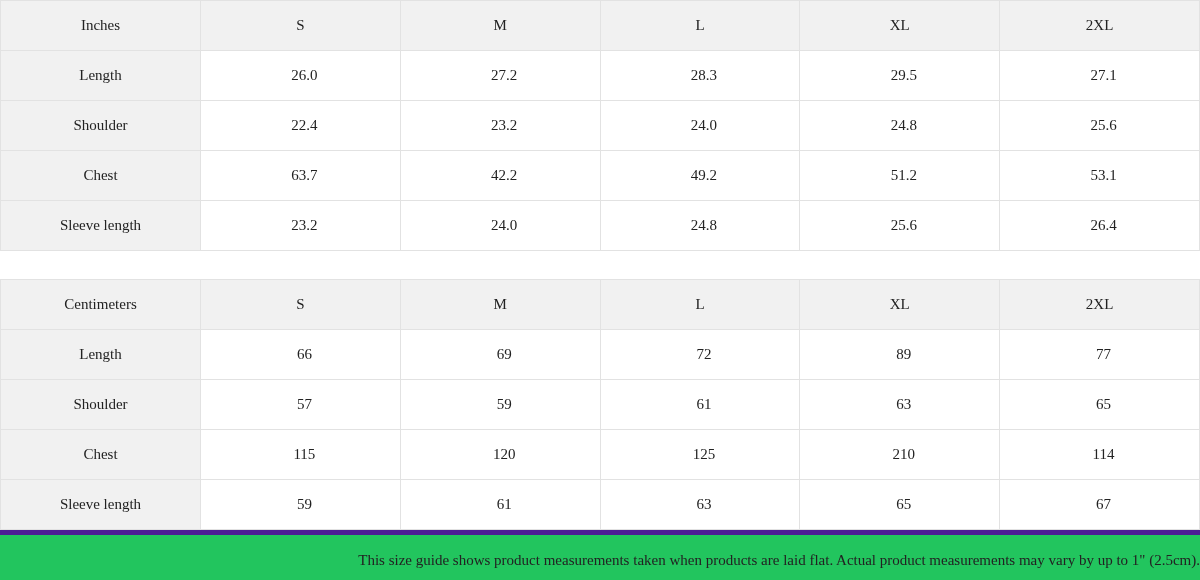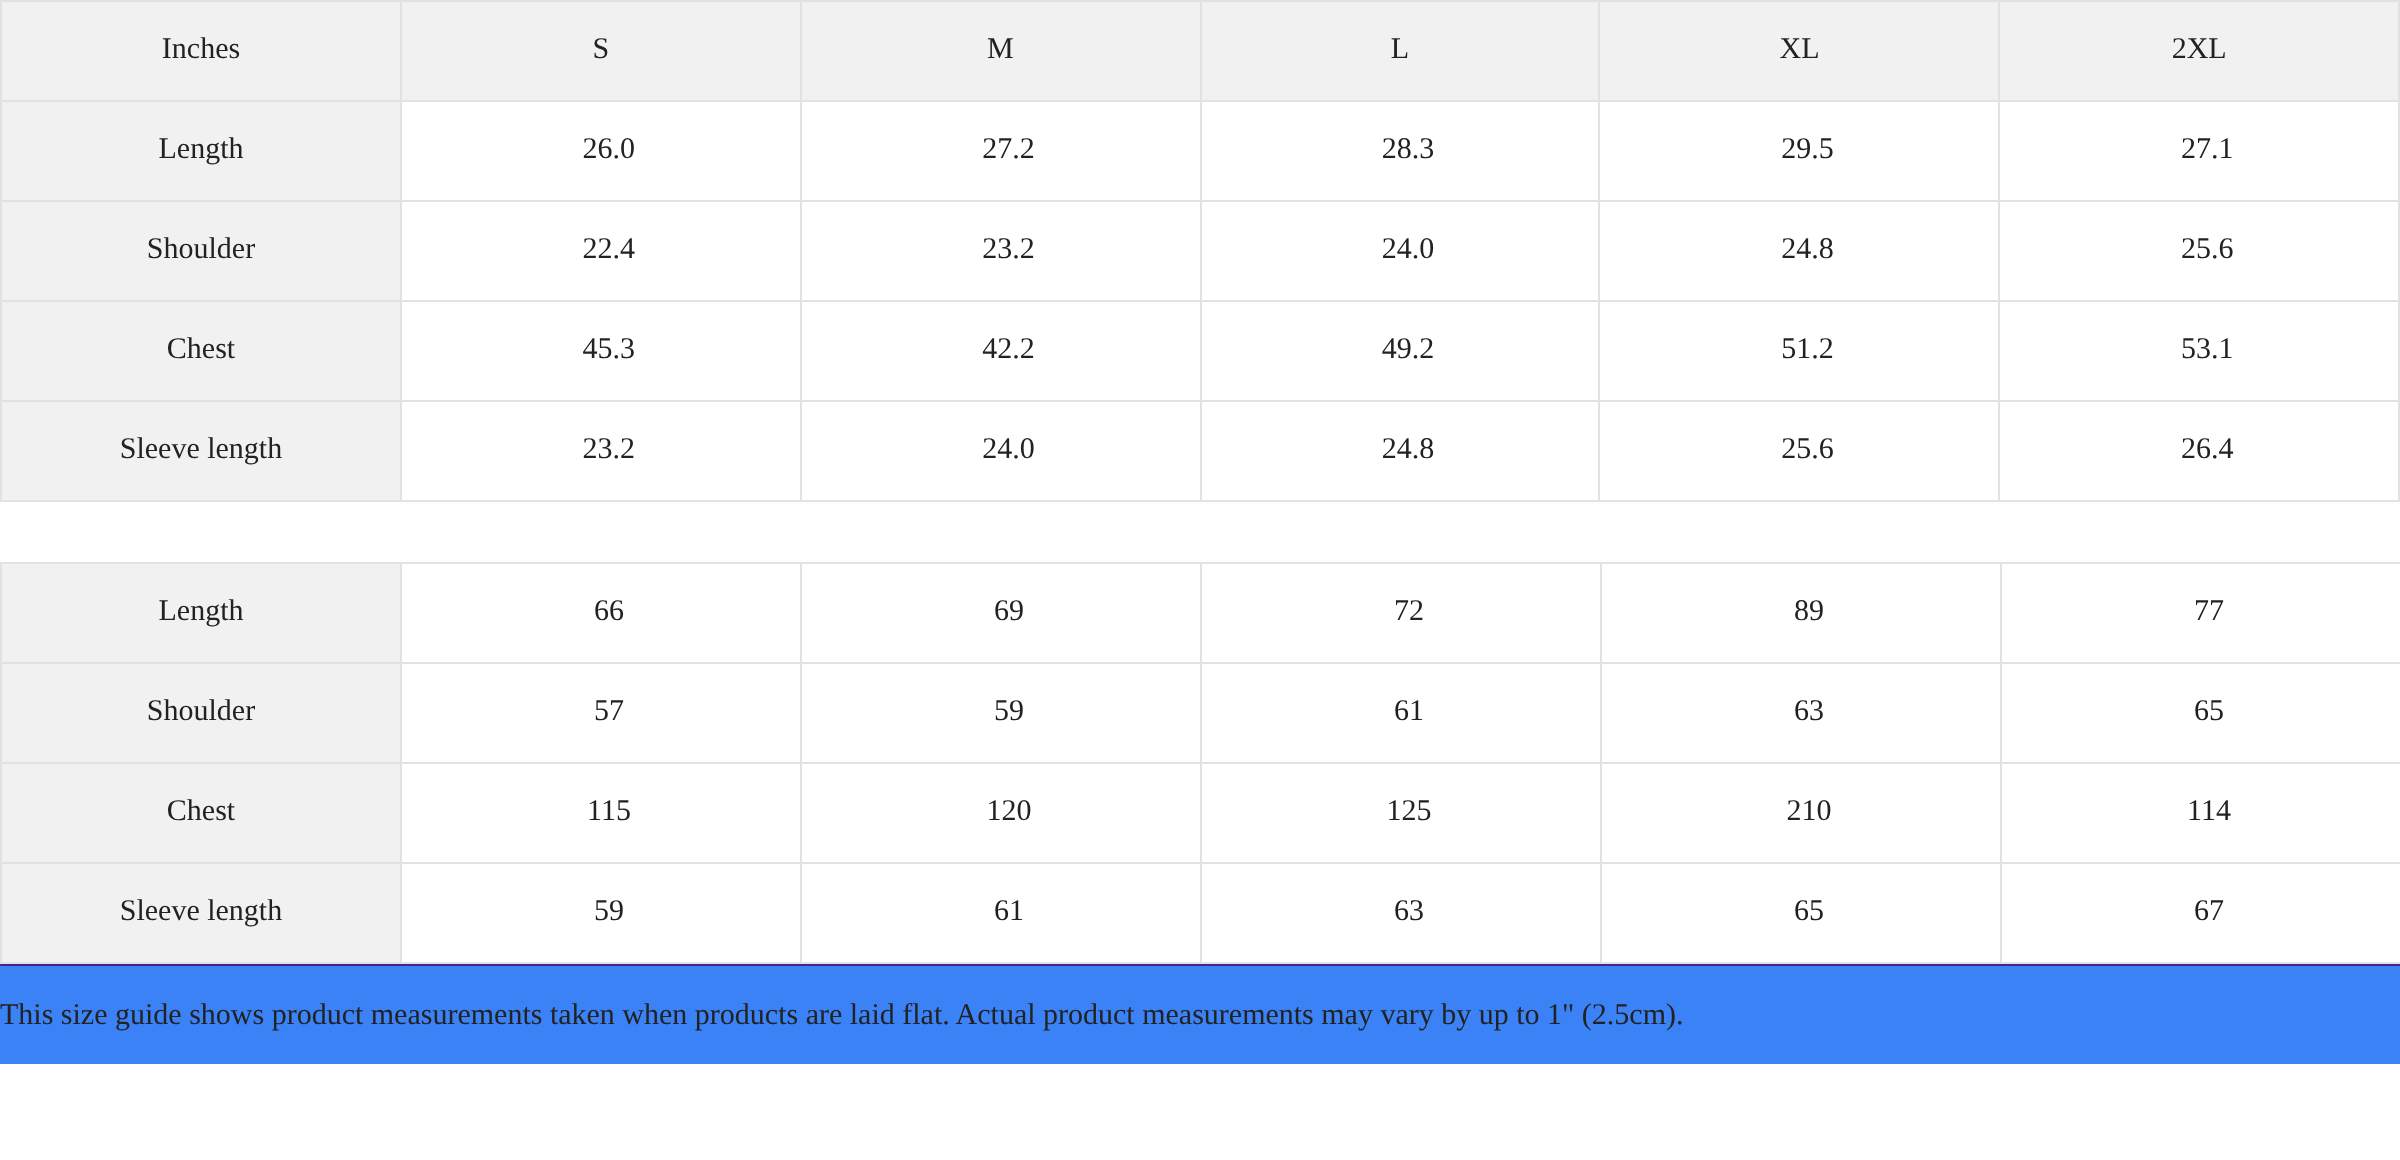--- a/index.html
+++ b/index.html
@@ -54,24 +54,24 @@
     height: 30px;
     width: 1200px;
     background: #ffffff;
     border-left: 1px solid #ffffff;
   }
   .note {
     width: 1200px;
     box-sizing: border-box;
     height: 50px;
     line-height: 50px;
-    text-align: left;
+    text-align: right;
     font-size: 15px;
-    background: #3b82f6;
-    border-top: 1px solid #4c1d95;
+    background: #22c55e;
+    border-top: 5px solid #4c1d95;
     color: #222222;
   }
   .note-inner {
     display: inline-block;
   }
 </style>
 </head>
 <body>
 
 <div class="page">
@@ -97,41 +97,49 @@
       <tr>
         <td class="rowlabel">Shoulder</td>
         <td class="val">22.4</td>
         <td class="val">23.2</td>
         <td class="val">24.0</td>
         <td class="val">24.8</td>
         <td class="val">25.6</td>
       </tr>
       <tr>
         <td class="rowlabel">Chest</td>
-        <td class="val">45.3</td>
+        <td class="val">63.7</td>
         <td class="val">42.2</td>
         <td class="val">49.2</td>
         <td class="val">51.2</td>
         <td class="val">53.1</td>
       </tr>
       <tr>
         <td class="rowlabel">Sleeve length</td>
         <td class="val">23.2</td>
         <td class="val">24.0</td>
         <td class="val">24.8</td>
         <td class="val">25.6</td>
         <td class="val">26.4</td>
       </tr>
     </tbody>
   </table>
 
   <div class="spacer"></div>
 
   <table class="size-table">
     <tbody>
+      <tr>
+        <td class="head rowlabel">Centimeters</td>
+        <td class="head">S</td>
+        <td class="head">M</td>
+        <td class="head">L</td>
+        <td class="head">XL</td>
+        <td class="head">2XL</td>
+      </tr>
       <tr>
         <td class="rowlabel">Length</td>
         <td class="val">66</td>
         <td class="val">69</td>
         <td class="val">72</td>
         <td class="val">89</td>
         <td class="val">77</td>
       </tr>
       <tr>
         <td class="rowlabel">Shoulder</td>

